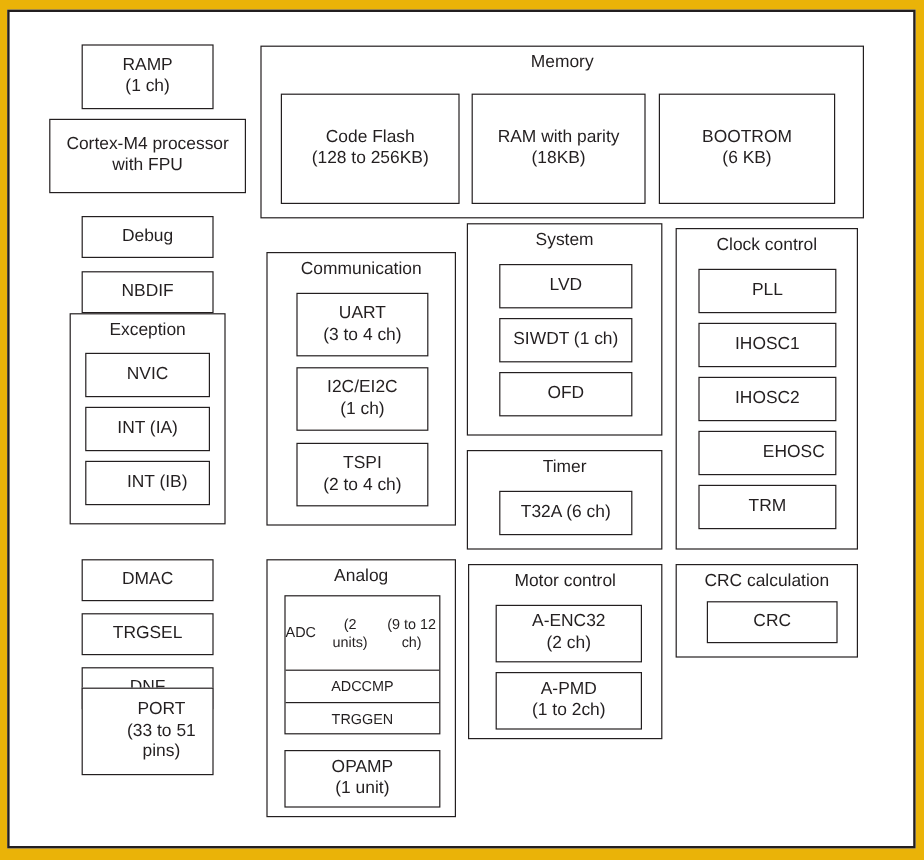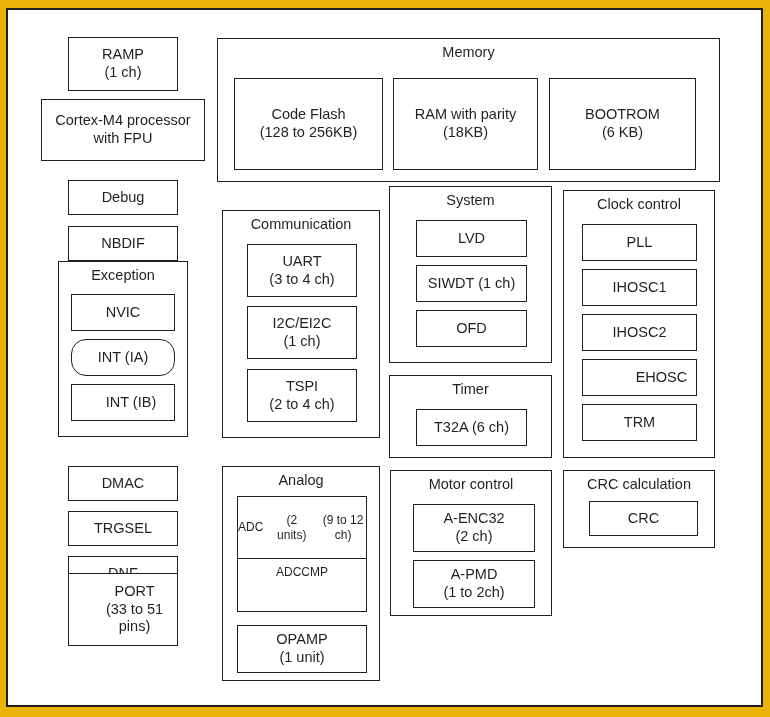--- a/index.html
+++ b/index.html
@@ -110,21 +110,21 @@
 
   <div class="box" style="left:68px; top:226px; width:110px; height:35px;">
     <span>NBDIF</span>
   </div>
 
   <div class="group" style="left:58px; top:261px; width:130px; height:176px;">
     <div class="group-label">Exception</div>
     <div class="box" style="left:12px; top:32px; width:104px; height:37px;">
       <span>NVIC</span>
     </div>
-    <div class="box" style="left:12px; top:77px; width:104px; height:37px;border-radius:15px;">
+    <div class="box" style="left:12px; top:77px; width:104px; height:37px;">
       <span>INT (IA)</span>
     </div>
     <div class="box" style="left:12px; top:122px; width:104px; height:37px;padding-left:16px;">
       <span>INT (IB)</span>
     </div>
   </div>
 
   <div class="box" style="left:68px; top:511px; width:110px; height:35px;">
     <span>TRGSEL</span>
   </div>
@@ -217,20 +217,23 @@
     <div class="group-label">Analog</div>
     <div class="stack" style="left:14px; top:29px; width:130px; height:116px;">
       <div class="stack-cell" style="height:62px;">
         <span>ADC</span>
         <span class="line2">(2 units)</span>
         <span class="line2">(9 to 12 ch)</span>
       </div>
       <div class="stack-cell" style="height:27px;">
         <span>ADCCMP</span>
       </div>
+      <div class="stack-cell" style="height:27px;">
+        <span>TRGGEN</span>
+      </div>
     </div>
     <div class="box" style="left:14px; top:158px; width:130px; height:48px;">
       <span>OPAMP</span>
       <span class="line2">(1 unit)</span>
     </div>
   </div>
 
   <div class="group" style="left:390px; top:470px; width:162px; height:146px;">
     <div class="group-label">Motor control</div>
     <div class="box" style="left:22px; top:33px; width:122px; height:48px;">

